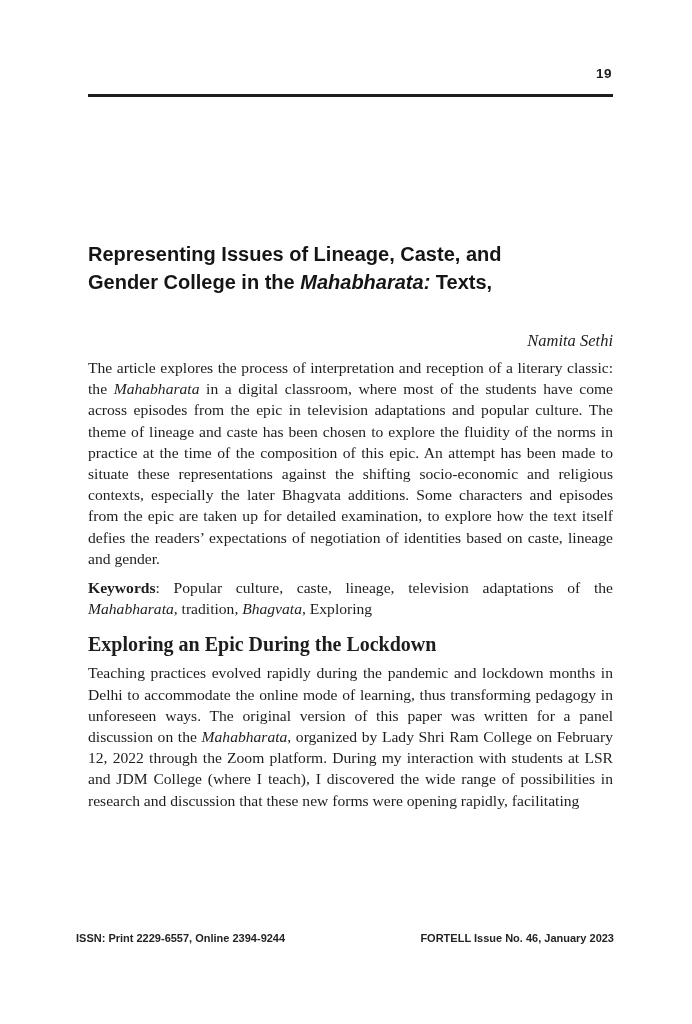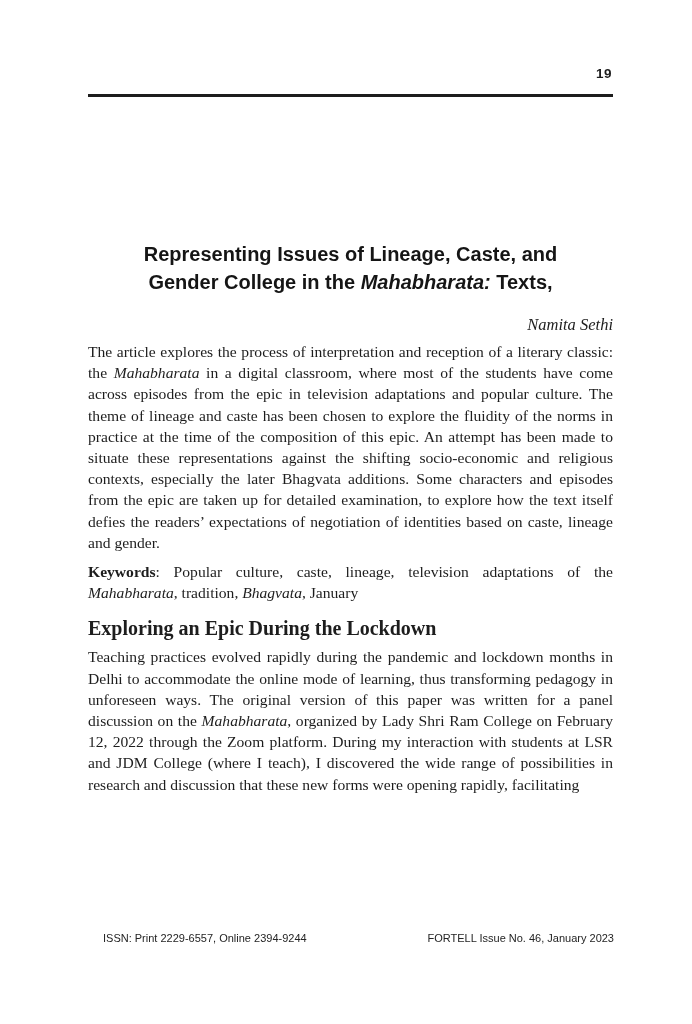--- a/index.html
+++ b/index.html
@@ -35,30 +35,30 @@
     border: none;
   }
   .content {
     position: absolute;
     left: 88px;
     top: 0;
     width: 525px;
   }
   .article-title {
     margin-top: 241px;
-    text-align: center;
+    text-align: left;
     font-family: "Liberation Sans", sans-serif;
     font-weight: bold;
     font-size: 20px;
     line-height: 27.5px;
     color: #151515;
   }
   .title-line { display: block; }
   .author {
-    margin-top: 19px;
+    margin-top: 35px;
     text-align: right;
     font-style: italic;
     font-size: 16.5px;
   }
   .abstract-heading {
     margin-top: 33px;
     font-size: 16px;
     font-weight: bold;
   }
   .body-text {
@@ -70,28 +70,28 @@
   }
   .keywords { margin-top: 8px; }
   .section-heading {
     margin-top: 14px;
     font-size: 20px;
     font-weight: bold;
   }
   .footer {
     position: absolute;
     top: 932px;
-    left: 103px;
+    left: 76px;
     right: 78px;
     display: flex;
     justify-content: space-between;
     align-items: flex-start;
     font-family: "Liberation Sans", sans-serif;
     font-size: 11px;
-    font-weight: normal;
+    font-weight: bold;
     color: #242424;
   }
 </style>
 </head>
 <body>
 
 <div class="page">
 
   <div class="page-number">19</div>
   <div class="header-rule"></div>
@@ -101,21 +101,21 @@
     <h1 class="article-title">
         <span class="title-line"><span>Representing Issues of Lineage, Caste, and</span></span>
         <span class="title-line"><span>Gender College in the </span><span style="font-style: italic;">Mahabharata:</span><span> Texts,</span></span>
       </h1>
 
     <div class="author">Namita Sethi</div>
 
 
     <p class="body-text"><span>The article explores the process of interpretation and reception of a literary classic: the </span><span style="font-style: italic;">Mahabharata</span><span> in a digital classroom, where most of the students have come across episodes from the epic in television adaptations and popular culture. The theme of lineage and caste has been chosen to explore the fluidity of the norms in practice at the time of the composition of this epic. An attempt has been made to situate these representations against the shifting socio-economic and religious contexts, especially the later Bhagvata additions. Some characters and episodes from the epic are taken up for detailed examination, to explore how the text itself defies the readers’ expectations of negotiation of identities based on caste, lineage and gender.</span></p>
 
-    <p class="body-text keywords"><span style="font-weight: bold;">Keywords</span><span>: Popular culture, caste, lineage, television adaptations of the </span><span style="font-style: italic;">Mahabharata</span><span>, tradition, </span><span style="font-style: italic;">Bhagvata</span><span>, January</span></p>
+    <p class="body-text keywords"><span style="font-weight: bold;">Keywords</span><span>: Popular culture, caste, lineage, television adaptations of the </span><span style="font-style: italic;">Mahabharata</span><span>, tradition, </span><span style="font-style: italic;">Bhagvata</span><span>, Exploring</span></p>
 
     <h2 class="section-heading">Exploring an Epic During the Lockdown</h2>
 
     <p class="body-text"><span>Teaching practices evolved rapidly during the pandemic and lockdown months in Delhi to accommodate the online mode of learning, thus transforming pedagogy in unforeseen ways. The original version of this paper was written for a panel discussion on the </span><span style="font-style: italic;">Mahabharata</span><span>, organized by Lady Shri Ram College on February 12, 2022 through the Zoom platform. During my interaction with students at LSR and JDM College (where I teach), I discovered the wide range of possibilities in research and discussion that these new forms were opening rapidly, facilitating</span></p>
 
   </div>
 
   <div class="footer">
     <span>ISSN: Print 2229-6557, Online 2394-9244</span>
     <span>FORTELL Issue No. 46, January 2023</span>

